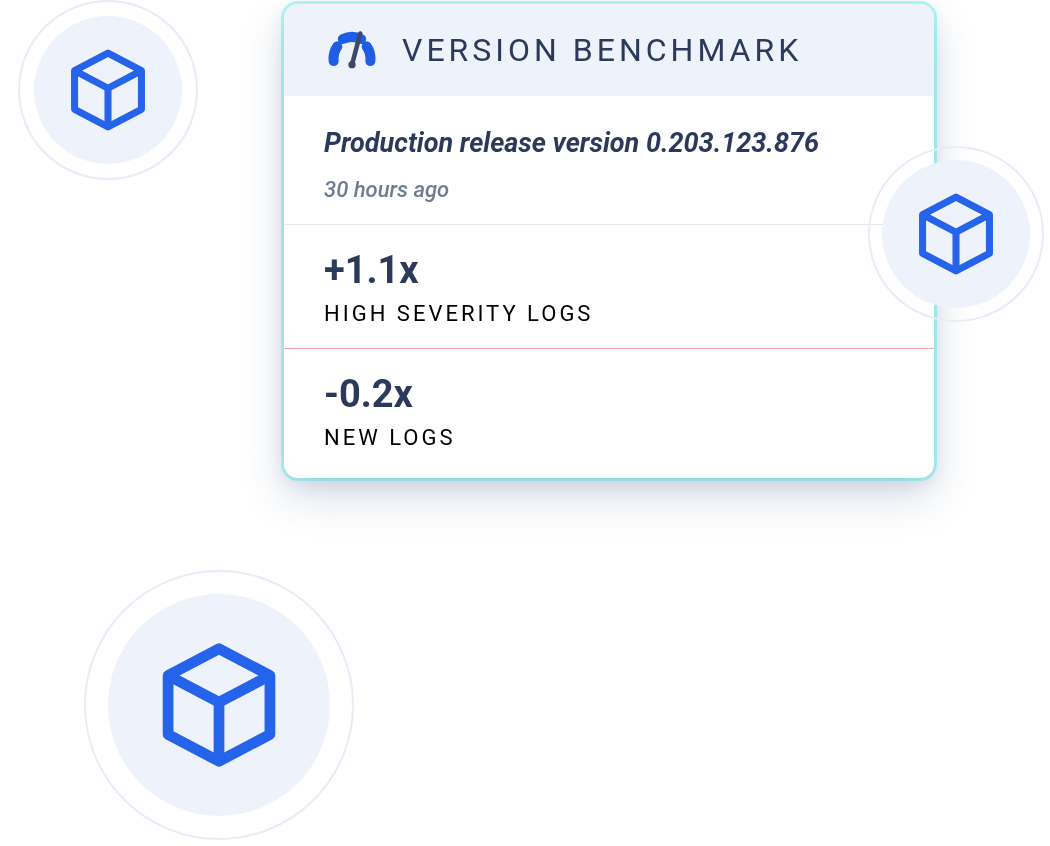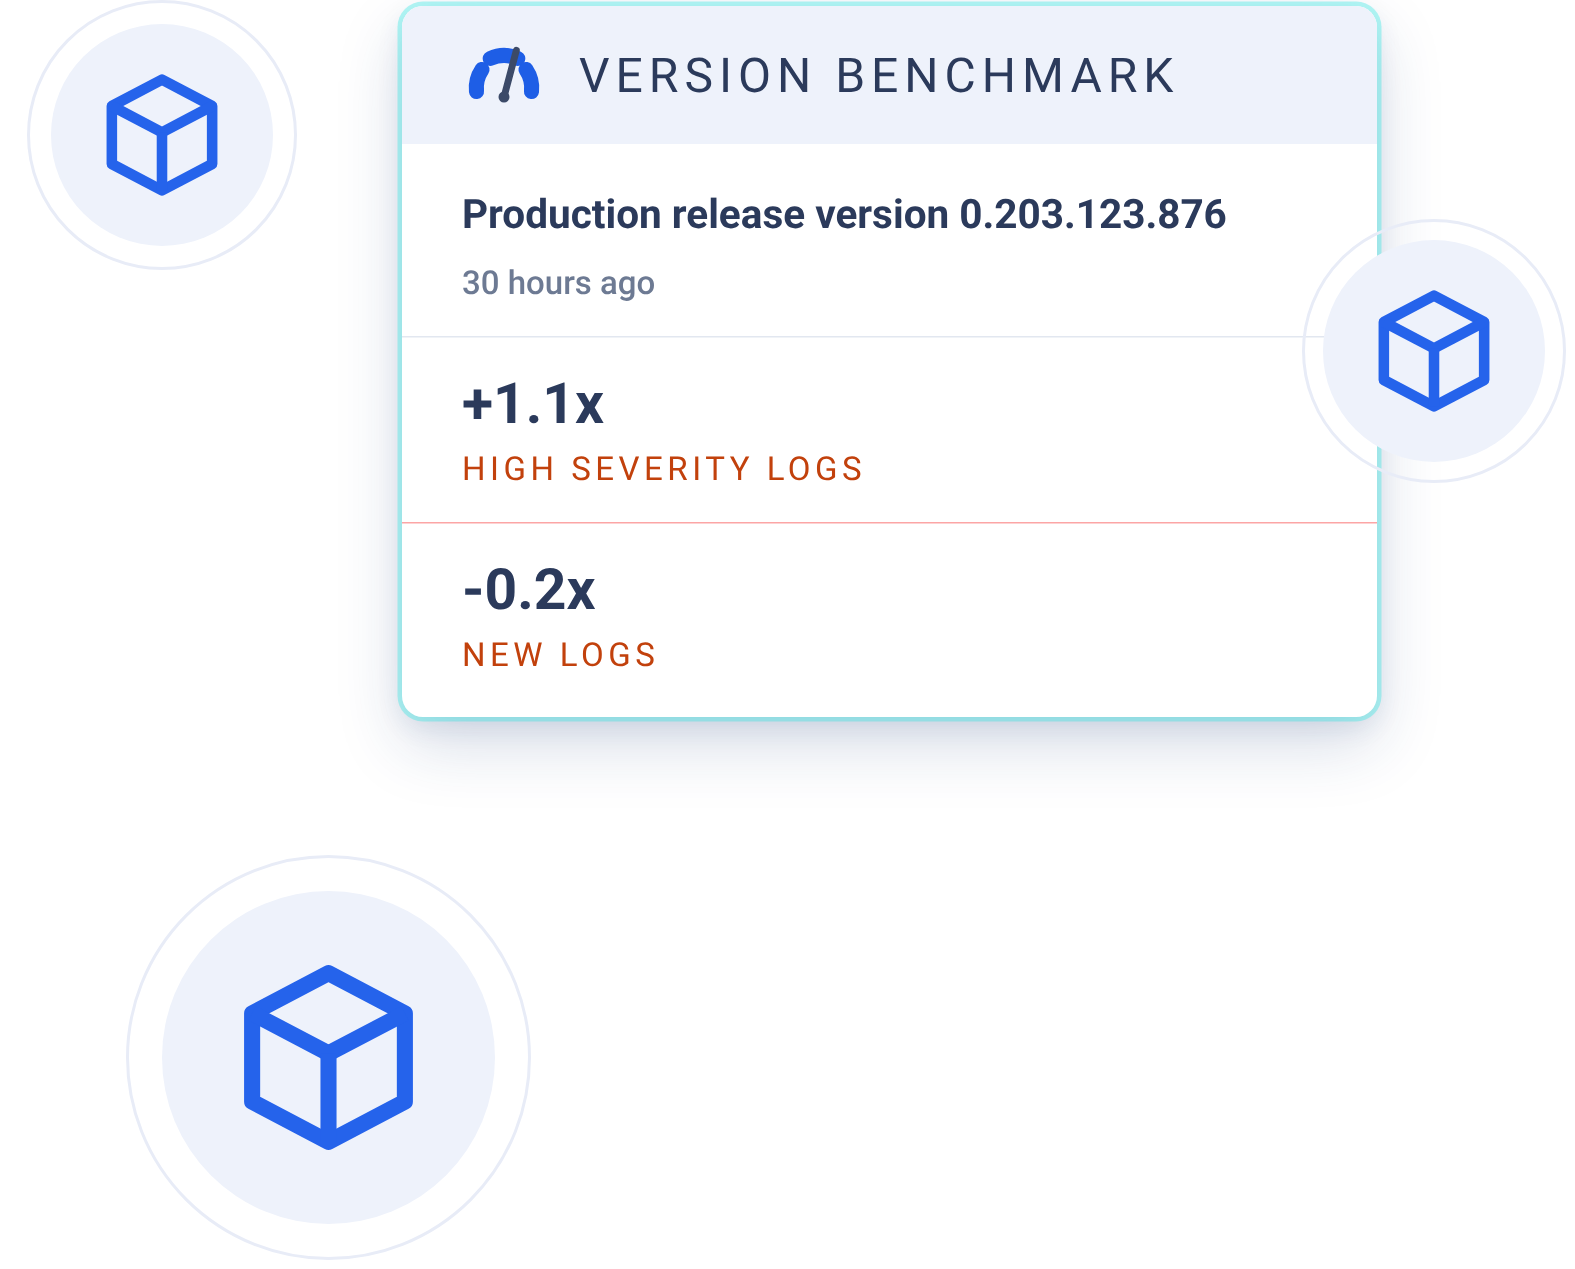--- a/index.html
+++ b/index.html
@@ -42,21 +42,21 @@
   .cube-right { top: 146px; left: 868px; width: 176px; height: 176px; }
   .cube-right .inner-circle { width: 148px; height: 148px; top: 14px; left: 14px; }
 
   .cube-bl { top: 570px; left: 84px; width: 270px; height: 270px; }
   .cube-bl .inner-circle { width: 222px; height: 222px; top: 24px; left: 24px; }
 
   
   .card {
     position: absolute;
     top: 4px;
-    left: 268px;
+    left: 284px;
     width: 650px;
     background: #ffffff;
     border-radius: 14px;
     box-shadow:
       0 0 0 3px rgba(38, 233, 226, 0.35),
       0 18px 44px rgba(30, 60, 120, 0.18),
       0 6px 18px rgba(30, 60, 120, 0.10);
     overflow: hidden;
     z-index: 5;
   }
@@ -72,20 +72,21 @@
     font-size: 32px;
     font-weight: 400;
     letter-spacing: 4px;
     color: #2b3a5b;
     text-transform: uppercase;
   }
 
   .release-block {
     padding: 28px 40px 22px 40px;
     border-bottom: 1px solid #e2e7f0;
+    font-style: italic;
   }
   .release-name {
     font-size: 27px;
     font-weight: 700;
     color: #2b3a5b;
     line-height: 1.45;
   }
   .release-time {
     margin-top: 14px;
     font-size: 22px;
@@ -102,21 +103,21 @@
     font-size: 38px;
     font-weight: 700;
     color: #2b3a5b;
     line-height: 1.15;
   }
   .metric-label {
     margin-top: 8px;
     font-size: 22px;
     font-weight: 400;
     letter-spacing: 3px;
-    color: #c2410c;
+    color: #000000;
     text-transform: uppercase;
   }
 
   
   .gauge-icon svg { display: block; }
 
   .z-top { z-index: 10; }
   .z-mid { z-index: 6; }
 </style>
 </head>

